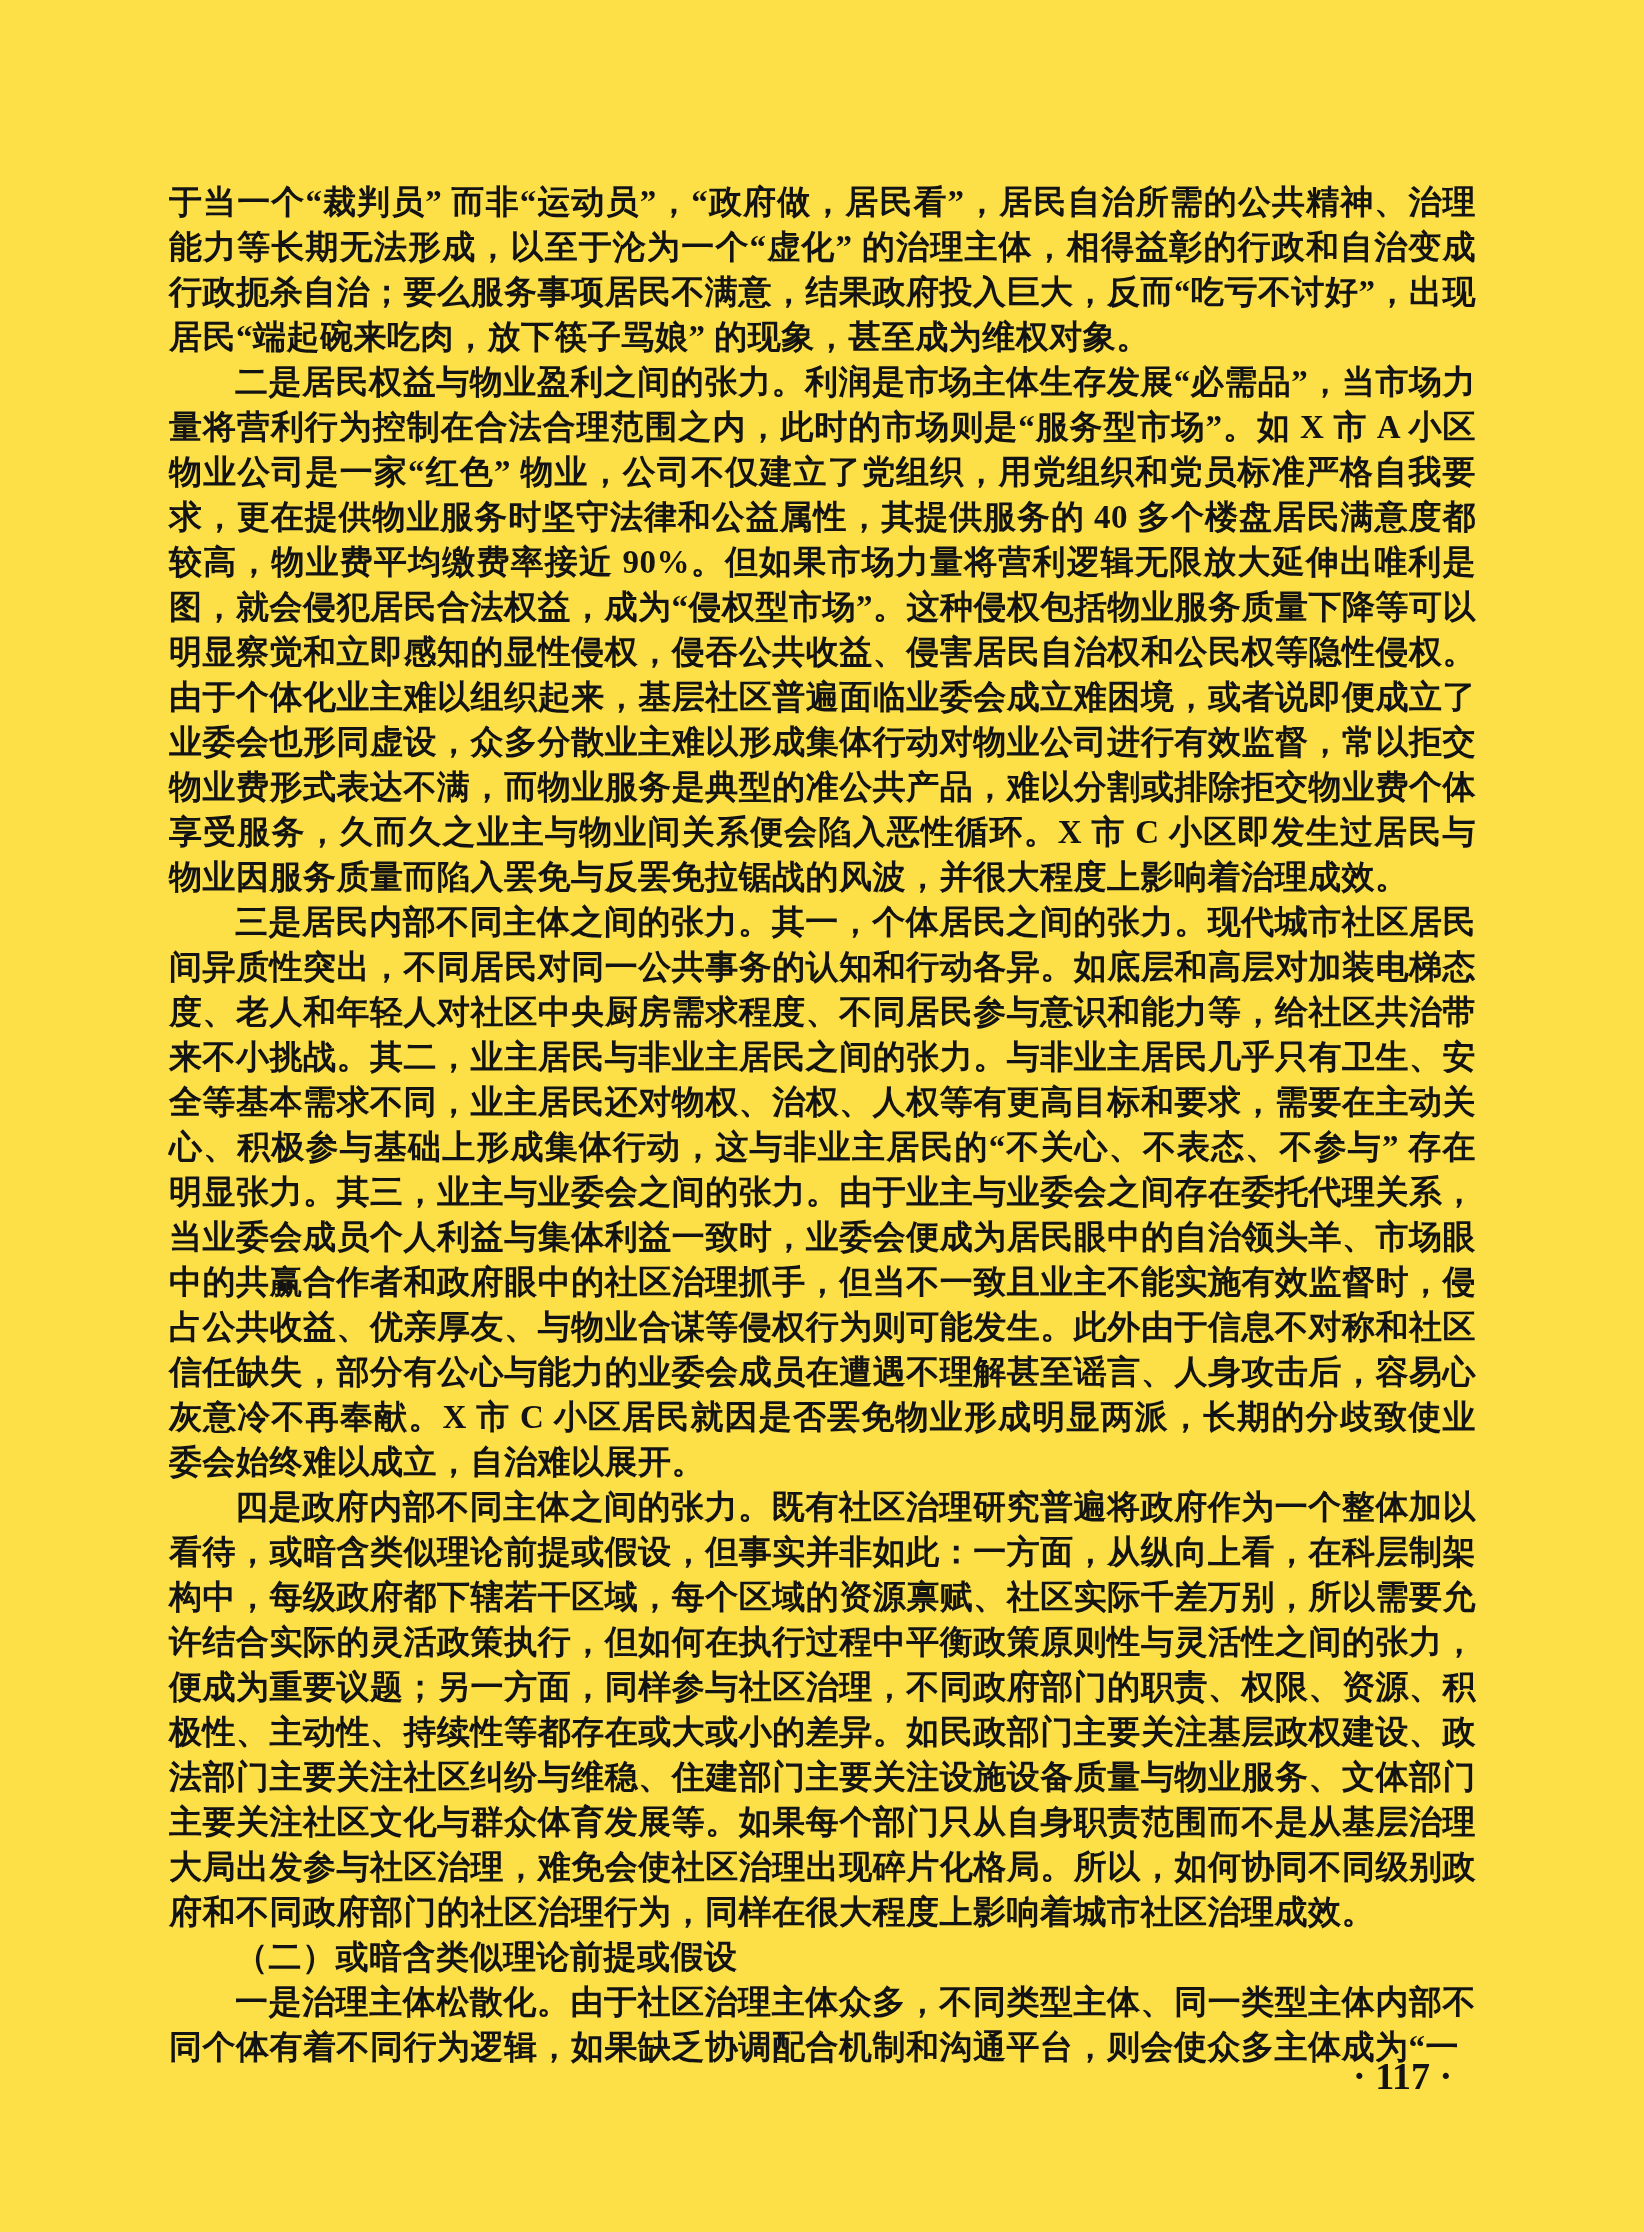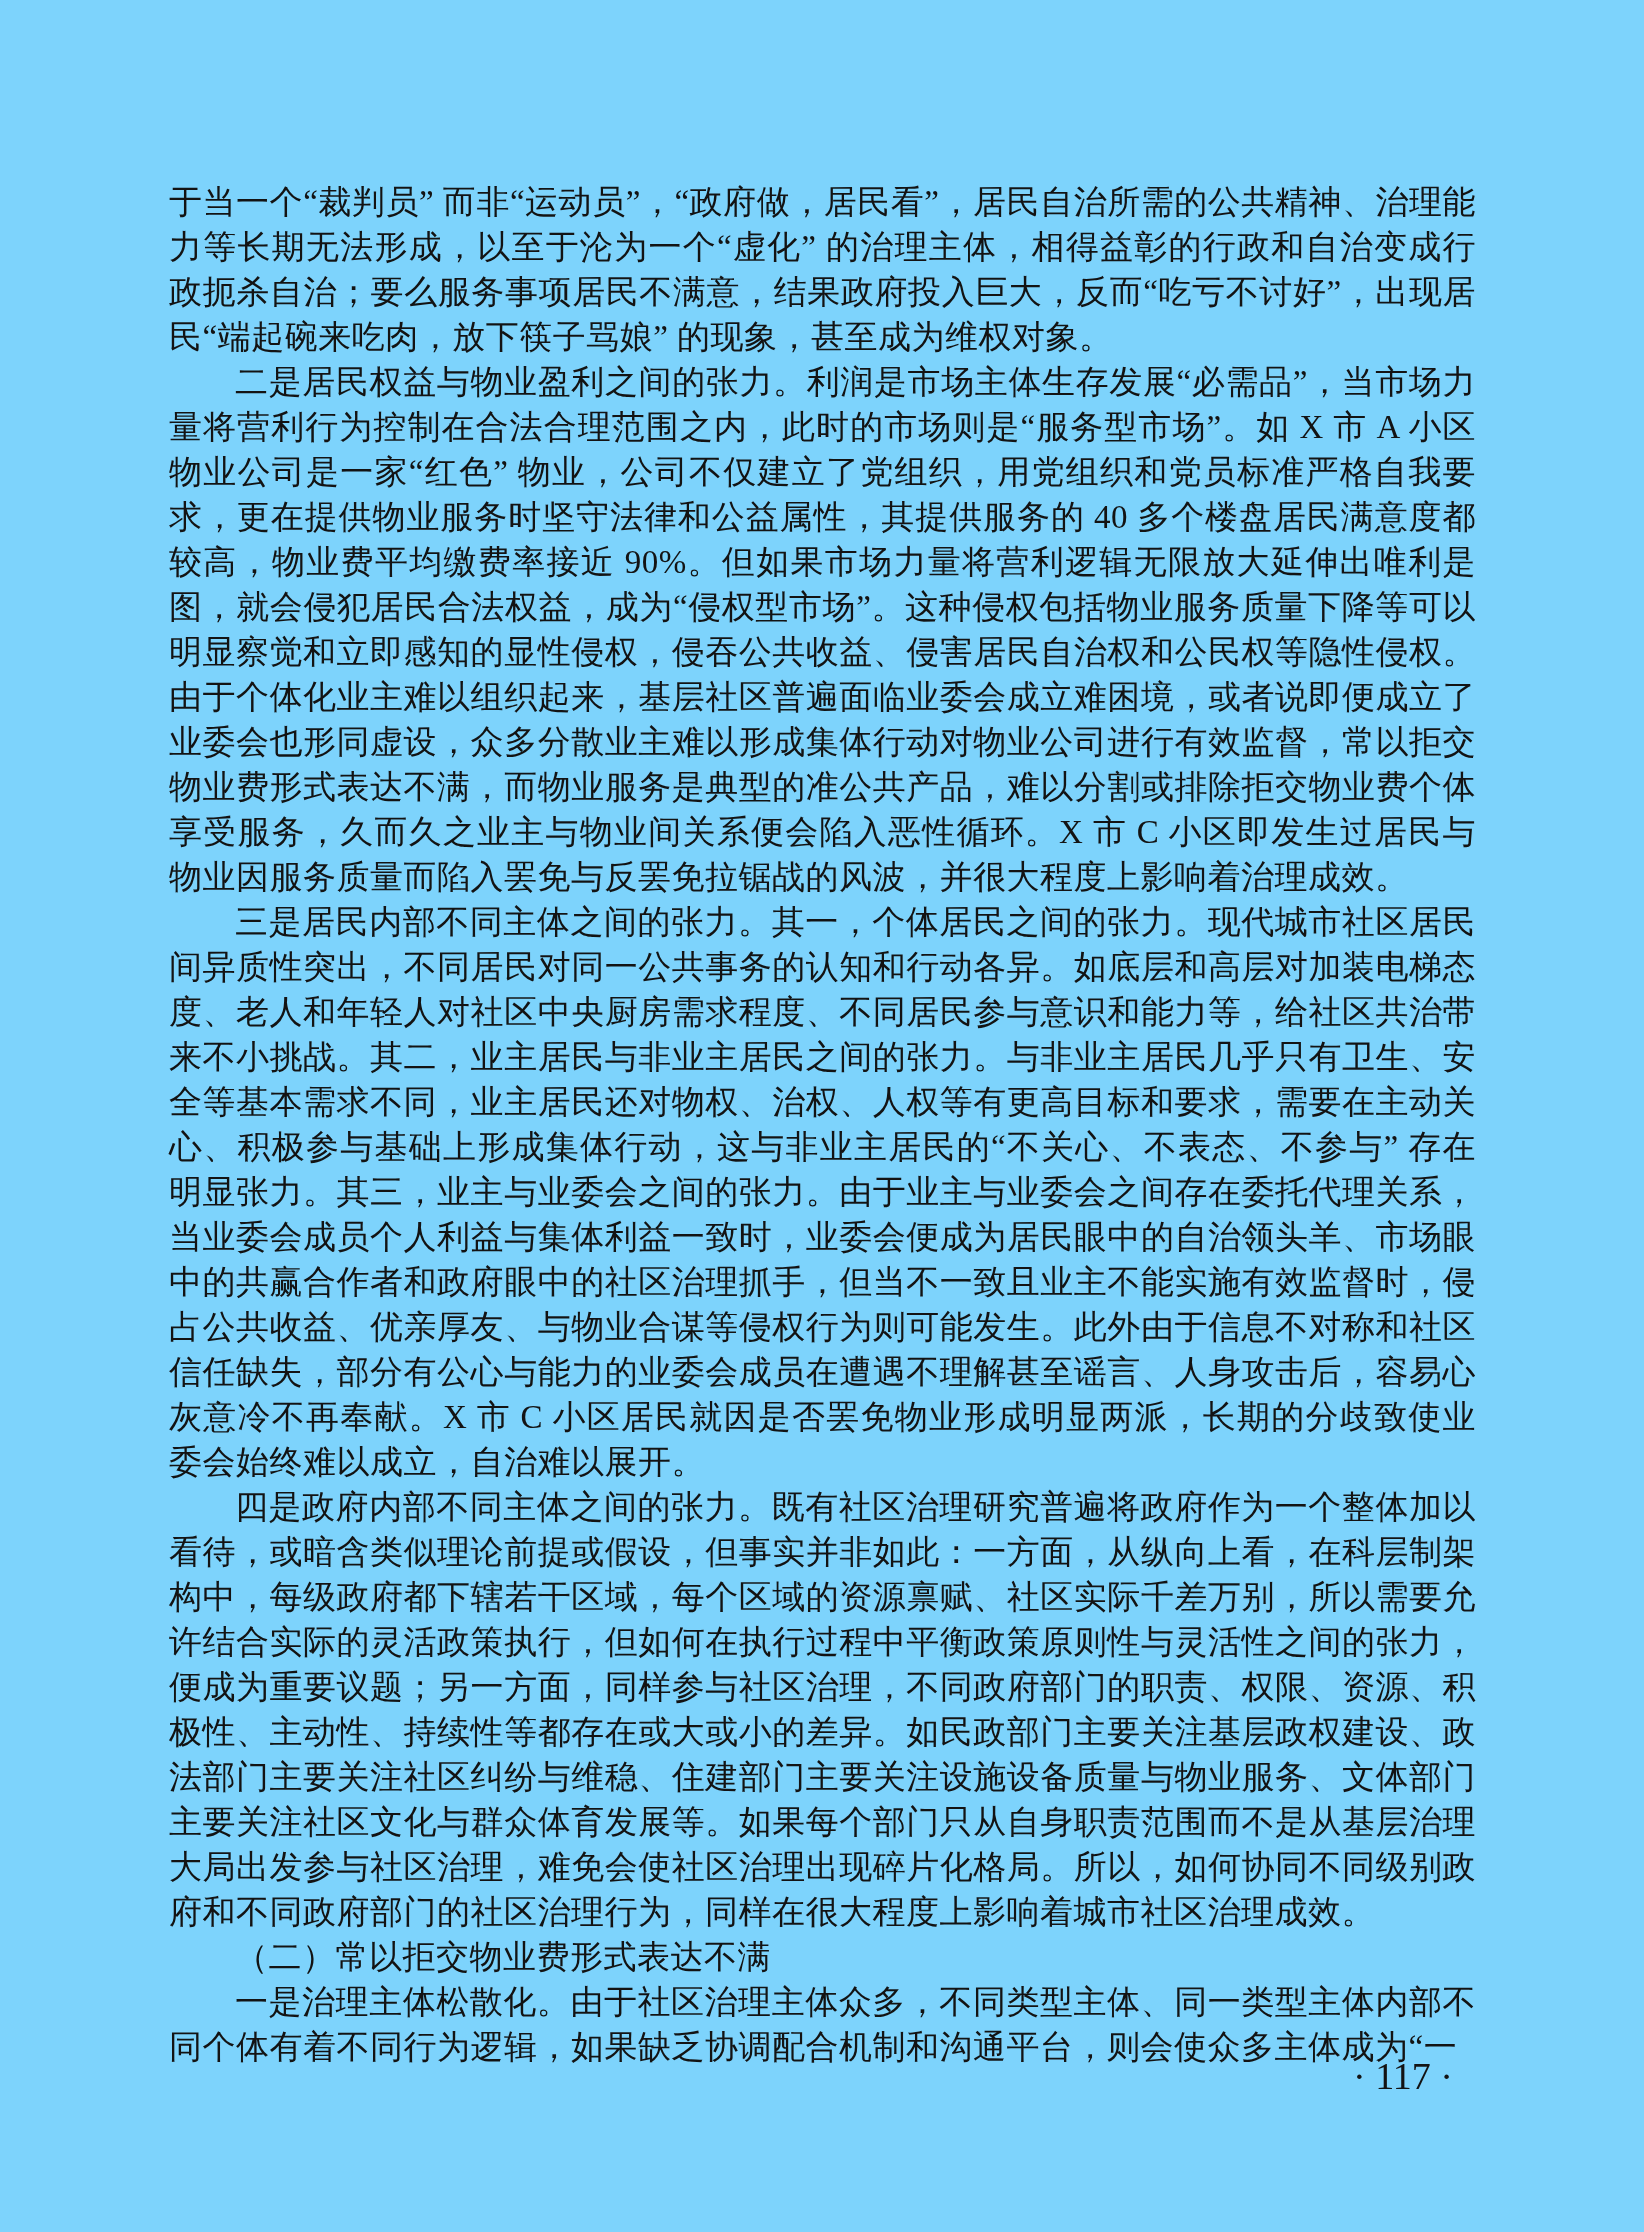--- a/index.html
+++ b/index.html
@@ -11,21 +11,22 @@
     position: relative;
     width: 1645px;
     height: 2233px;
     font-family: "Liberation Serif", "DejaVu Serif", serif;
     color: #131313;
     overflow: hidden;
   }
   .page {
     position: absolute;
     inset: 0;
-    background: #7dd3fc;
+    background: #fde047;
+    font-weight: bold;
   }
   .text-block {
     position: absolute;
     left: 169px;
     top: 180px;
     width: 1307px;
   }
   p.para {
     margin: 0;
     padding: 0;
@@ -50,18 +51,18 @@
 </style>
 </head>
 <body>
 
 <div class="page">
   <div class="text-block">
       <p class="para">于当一个“裁判员” 而非“运动员”，“政府做，居民看”，居民自治所需的公共精神、治理能力等长期无法形成，以至于沦为一个“虚化” 的治理主体，相得益彰的行政和自治变成行政扼杀自治；要么服务事项居民不满意，结果政府投入巨大，反而“吃亏不讨好”，出现居民“端起碗来吃肉，放下筷子骂娘” 的现象，甚至成为维权对象。</p>
       <p class="para indent">二是居民权益与物业盈利之间的张力。利润是市场主体生存发展“必需品”，当市场力量将营利行为控制在合法合理范围之内，此时的市场则是“服务型市场”。如 X 市 A 小区物业公司是一家“红色” 物业，公司不仅建立了党组织，用党组织和党员标准严格自我要求，更在提供物业服务时坚守法律和公益属性，其提供服务的 40 多个楼盘居民满意度都较高，物业费平均缴费率接近 90%。但如果市场力量将营利逻辑无限放大延伸出唯利是图，就会侵犯居民合法权益，成为“侵权型市场”。这种侵权包括物业服务质量下降等可以明显察觉和立即感知的显性侵权，侵吞公共收益、侵害居民自治权和公民权等隐性侵权。由于个体化业主难以组织起来，基层社区普遍面临业委会成立难困境，或者说即便成立了业委会也形同虚设，众多分散业主难以形成集体行动对物业公司进行有效监督，常以拒交物业费形式表达不满，而物业服务是典型的准公共产品，难以分割或排除拒交物业费个体享受服务，久而久之业主与物业间关系便会陷入恶性循环。X 市 C 小区即发生过居民与物业因服务质量而陷入罢免与反罢免拉锯战的风波，并很大程度上影响着治理成效。</p>
       <p class="para indent">三是居民内部不同主体之间的张力。其一，个体居民之间的张力。现代城市社区居民间异质性突出，不同居民对同一公共事务的认知和行动各异。如底层和高层对加装电梯态度、老人和年轻人对社区中央厨房需求程度、不同居民参与意识和能力等，给社区共治带来不小挑战。其二，业主居民与非业主居民之间的张力。与非业主居民几乎只有卫生、安全等基本需求不同，业主居民还对物权、治权、人权等有更高目标和要求，需要在主动关心、积极参与基础上形成集体行动，这与非业主居民的“不关心、不表态、不参与” 存在明显张力。其三，业主与业委会之间的张力。由于业主与业委会之间存在委托代理关系，当业委会成员个人利益与集体利益一致时，业委会便成为居民眼中的自治领头羊、市场眼中的共赢合作者和政府眼中的社区治理抓手，但当不一致且业主不能实施有效监督时，侵占公共收益、优亲厚友、与物业合谋等侵权行为则可能发生。此外由于信息不对称和社区信任缺失，部分有公心与能力的业委会成员在遭遇不理解甚至谣言、人身攻击后，容易心灰意冷不再奉献。X 市 C 小区居民就因是否罢免物业形成明显两派，长期的分歧致使业委会始终难以成立，自治难以展开。</p>
       <p class="para indent">四是政府内部不同主体之间的张力。既有社区治理研究普遍将政府作为一个整体加以看待，或暗含类似理论前提或假设，但事实并非如此：一方面，从纵向上看，在科层制架构中，每级政府都下辖若干区域，每个区域的资源禀赋、社区实际千差万别，所以需要允许结合实际的灵活政策执行，但如何在执行过程中平衡政策原则性与灵活性之间的张力，便成为重要议题；另一方面，同样参与社区治理，不同政府部门的职责、权限、资源、积极性、主动性、持续性等都存在或大或小的差异。如民政部门主要关注基层政权建设、政法部门主要关注社区纠纷与维稳、住建部门主要关注设施设备质量与物业服务、文体部门主要关注社区文化与群众体育发展等。如果每个部门只从自身职责范围而不是从基层治理大局出发参与社区治理，难免会使社区治理出现碎片化格局。所以，如何协同不同级别政府和不同政府部门的社区治理行为，同样在很大程度上影响着城市社区治理成效。</p>
-      <p class="para indent">（二）常以拒交物业费形式表达不满</p>
+      <p class="para indent">（二）或暗含类似理论前提或假设</p>
       <p class="para indent">一是治理主体松散化。由于社区治理主体众多，不同类型主体、同一类型主体内部不同个体有着不同行为逻辑，如果缺乏协调配合机制和沟通平台，则会使众多主体成为“一</p>
     </div>
   <div class="page-number">· 117 ·</div>
 </div>
 
 
 </body></html>

